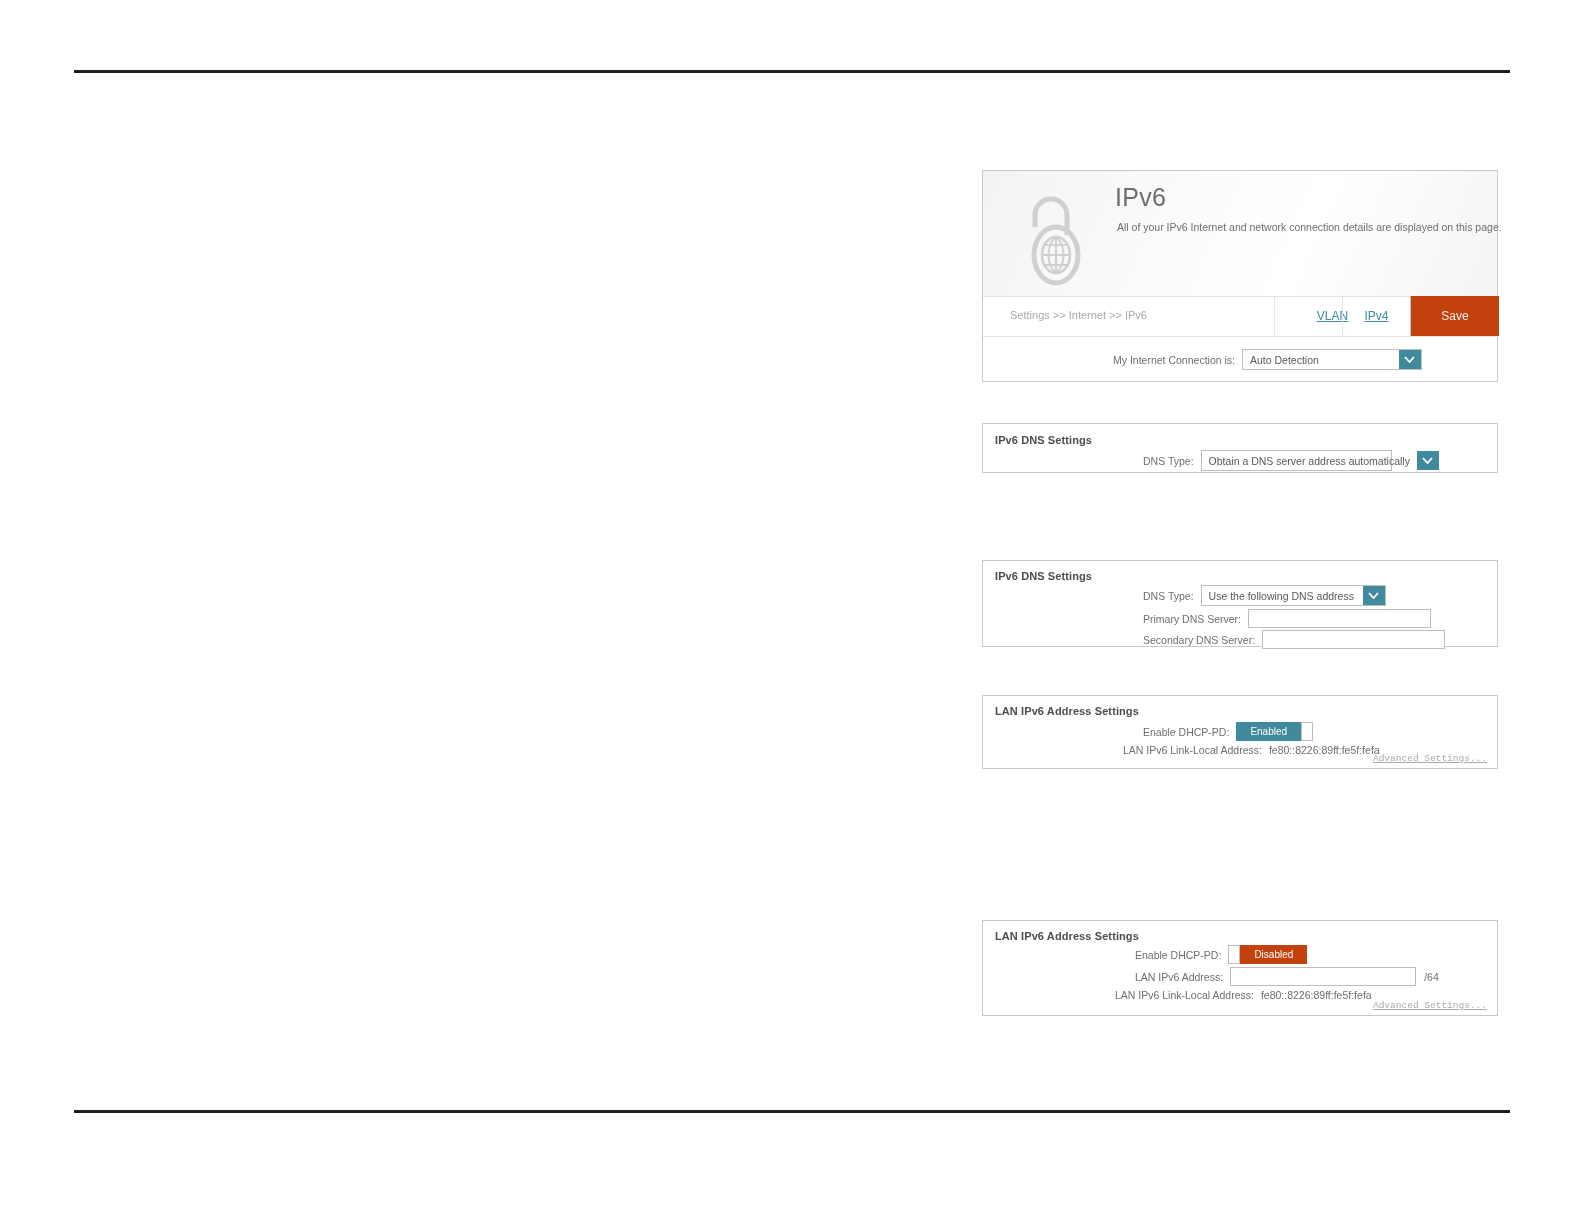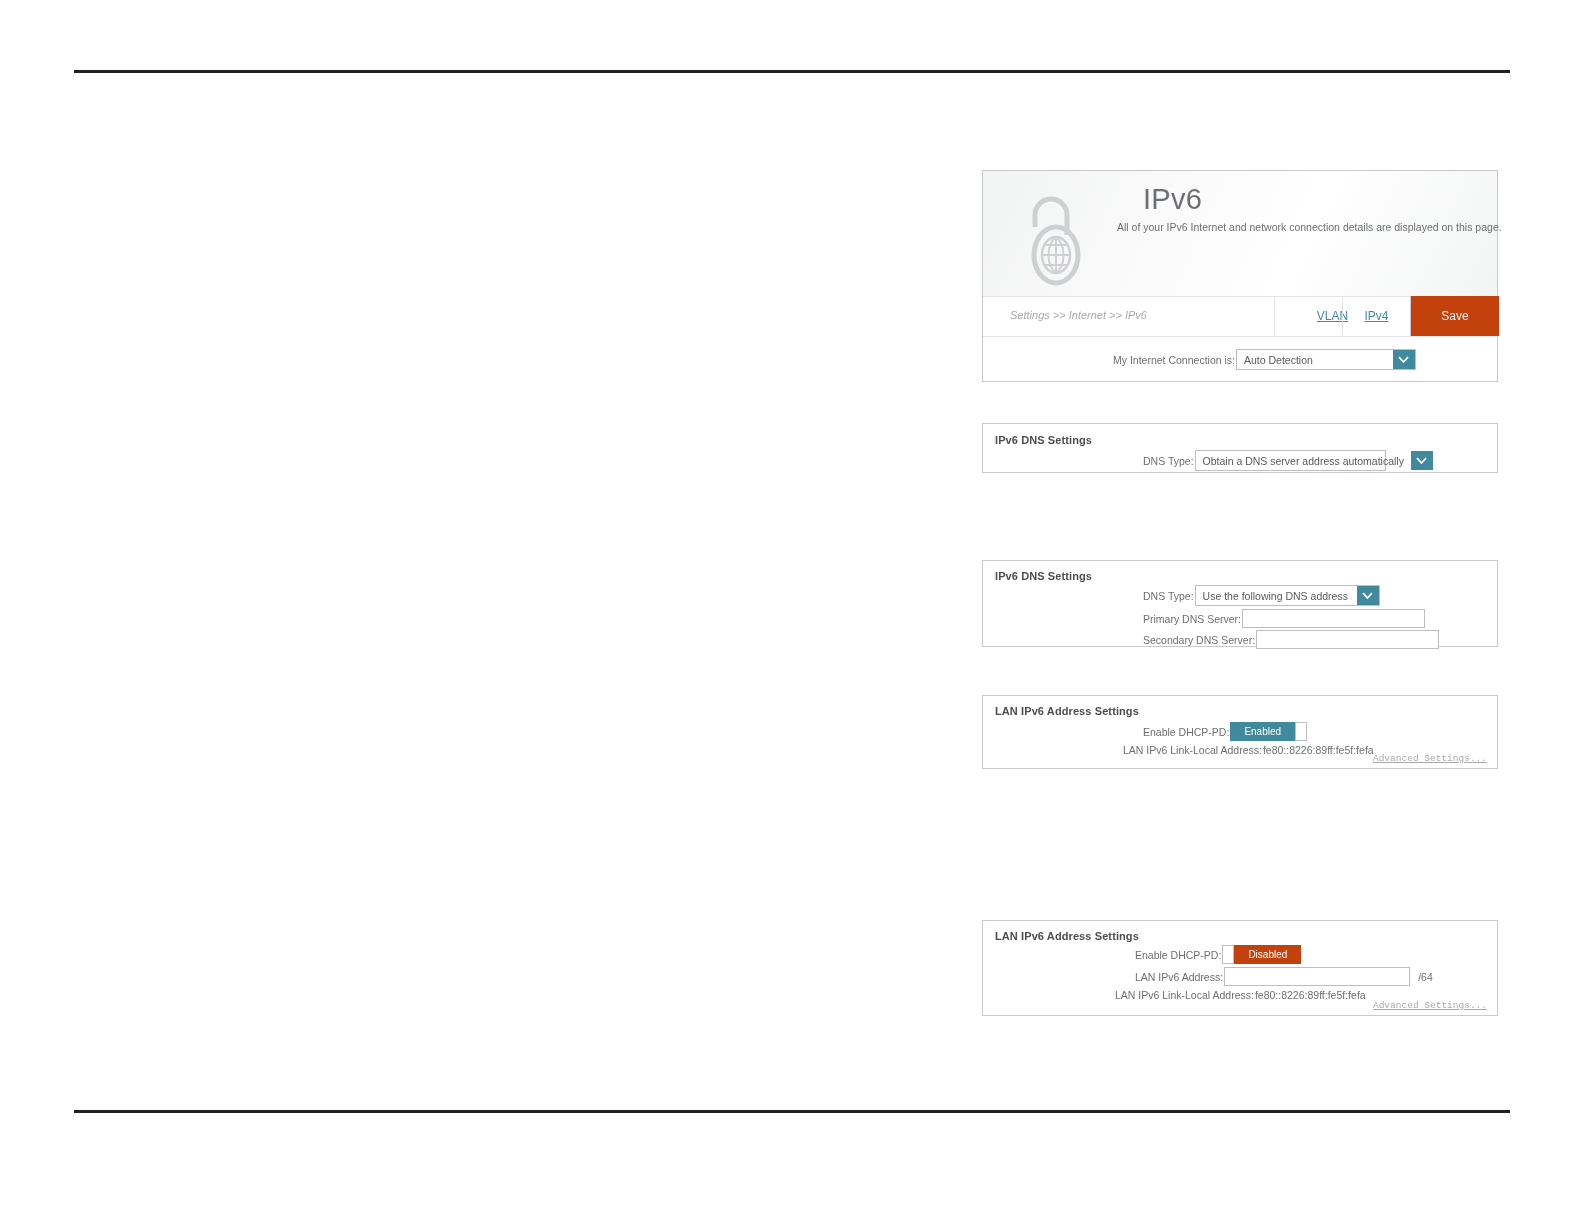--- a/index.html
+++ b/index.html
@@ -41,35 +41,34 @@
     position:absolute;left:0;top:0;right:0;height:125px;
     background:linear-gradient(115deg,#f2f3f3 0%,#fbfbfb 38%,#ffffff 62%,#f3f4f4 100%);
     border-bottom:1px solid #e3e4e5;
   }
   .hero-icon{
     position:absolute;left:40px;top:22px;width:74px;height:96px;
     opacity:.85;
   }
   .hero-title{
     position:absolute;left:132px;top:12px;
-    font-size:29px;color:#6d6e71;font-weight:normal;
+    font-size:25px;color:#6d6e71;font-weight:normal;
     letter-spacing:.3px;
-    margin-left:28px;
   }
   .hero-sub{
     position:absolute;left:134px;top:50px;
     font-size:10.5px;color:#6d6e71;white-space:nowrap;
   }
   .hero-bar{
     position:absolute;left:0;top:125px;right:0;height:40px;
     border-bottom:1px solid #e3e4e5;
   }
   .breadcrumb{
     position:absolute;left:27px;top:13px;
-    font-size:11px;color:#a7a9ac;white-space:nowrap;font-style:italic;
+    font-size:11px;color:#a7a9ac;white-space:nowrap;
   }
   .barbtn{
     position:absolute;top:0;height:40px;
     display:flex;align-items:center;justify-content:center;
     font-size:12px;
     border-left:1px solid #e3e4e5;
     box-sizing:border-box;
   }
   .barbtn.link{color:#3f8ba0;text-decoration:underline;}
   #btn-vlan{left:291px;width:68px;padding-left:48px;}
@@ -86,21 +85,21 @@
   
   .frow{
     position:absolute;
     display:flex;align-items:center;
     font-size:10.5px;color:#6d6e71;
   }
   .flabel{
     text-align:right;white-space:nowrap;
     color:#6d6e71;font-size:10.5px;
   }
-  .fvalue{margin-left:1px;display:flex;align-items:center;}
+  .fvalue{margin-left:7px;display:flex;align-items:center;}
 
   
   .sel{
     display:flex;align-items:stretch;
     border:1px solid #bcbec0;background:#fff;
     height:21px;box-sizing:border-box;
   }
   .sel-text{
     flex:1;display:flex;align-items:center;
     padding:0 7px;font-size:10.5px;color:#58595b;white-space:nowrap;

